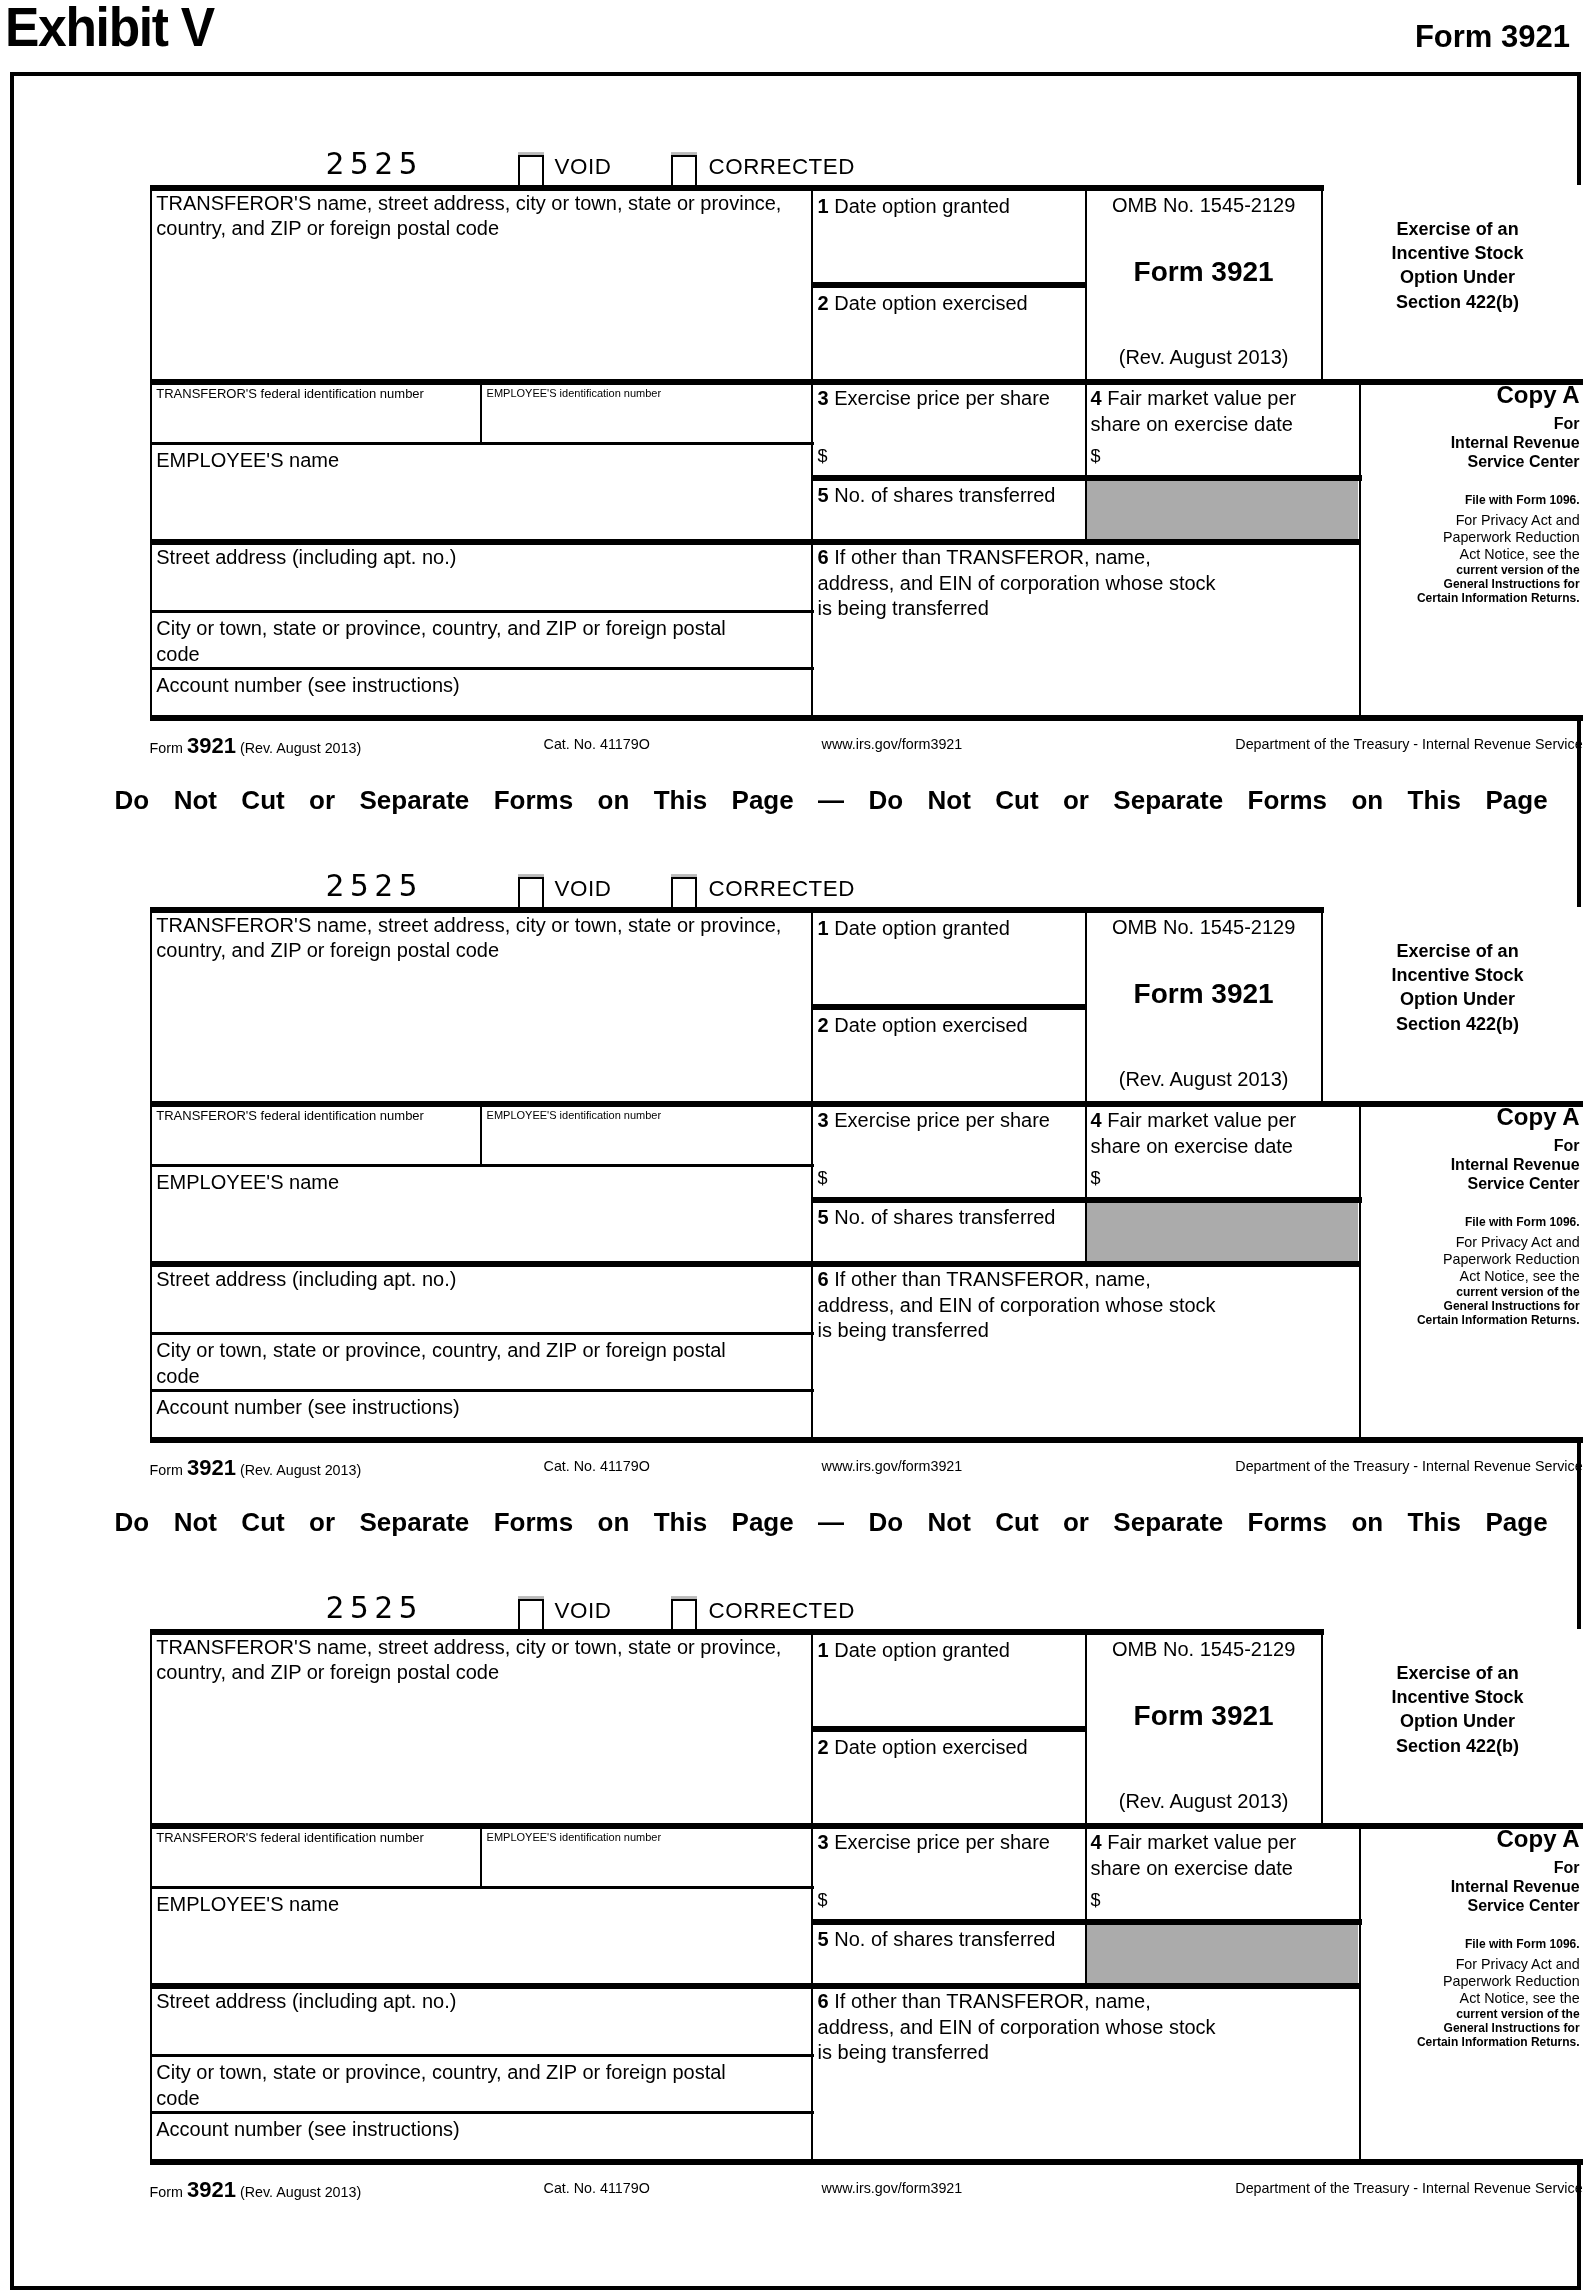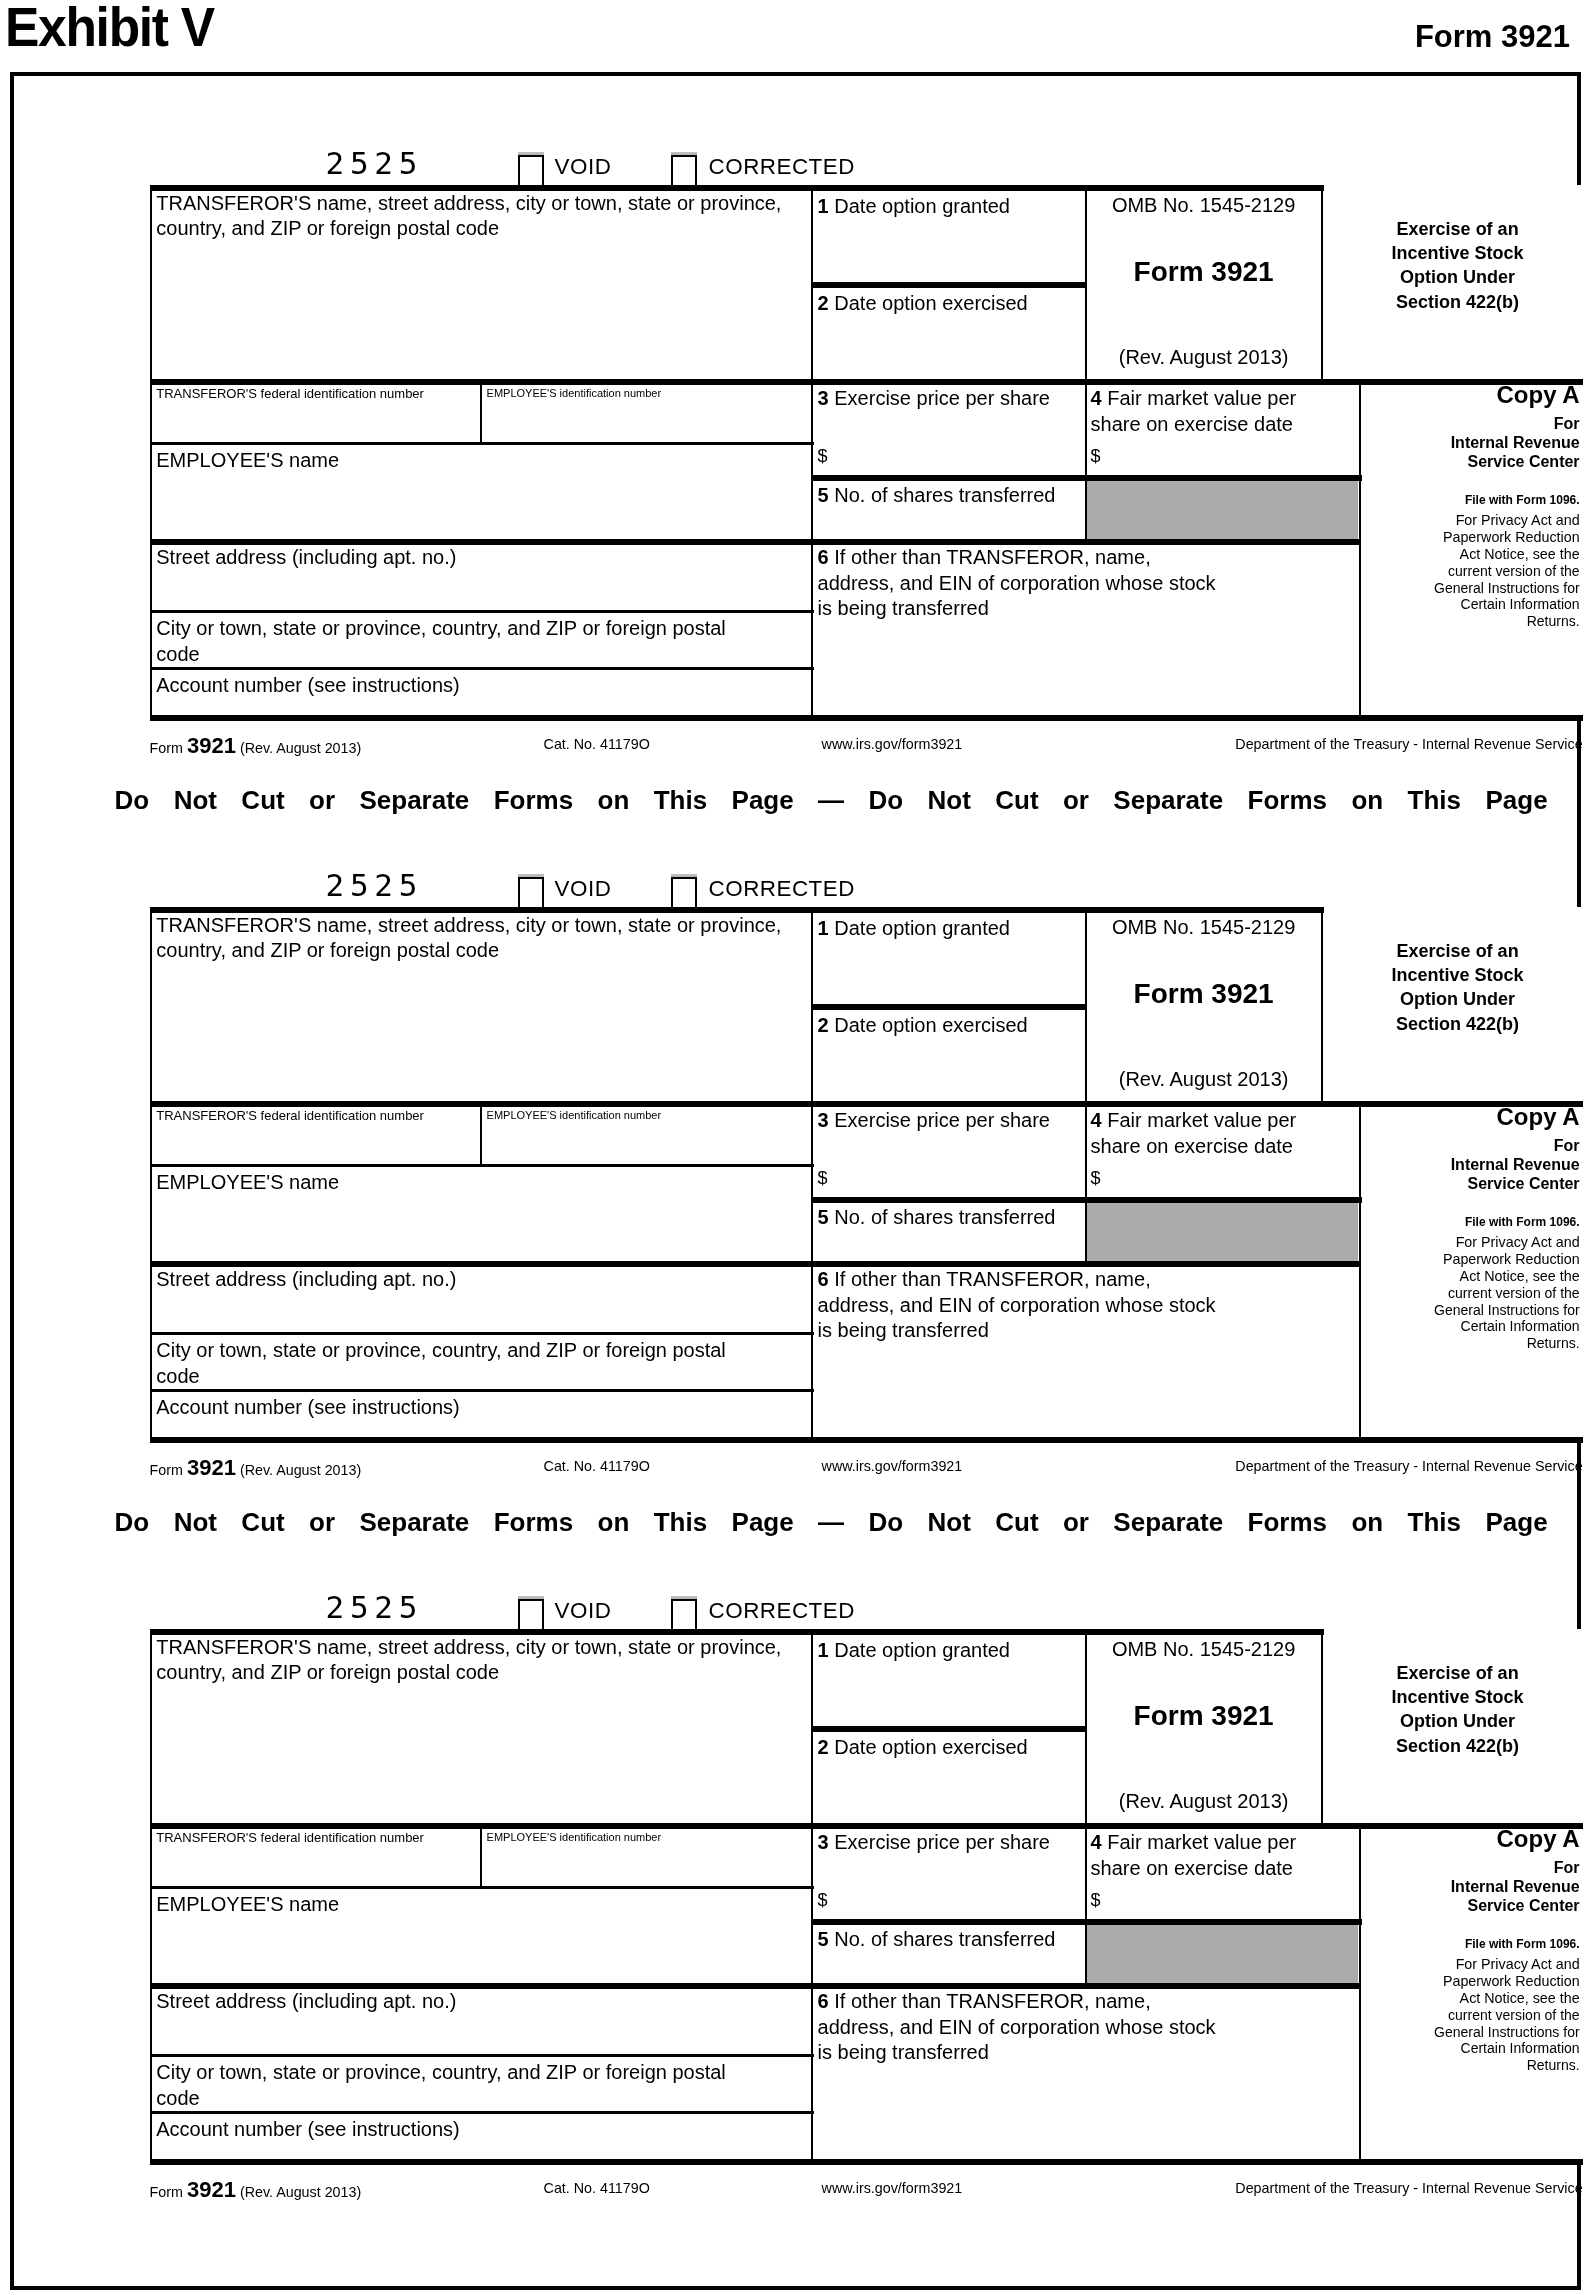--- a/index.html
+++ b/index.html
@@ -63,21 +63,21 @@
   .box6-lbl{left:668px;top:360px;width:411px;}
   .city-lbl{left:6.7px;top:431px;width:573px;}
   .account-lbl{left:6.7px;top:488px;}
   
   .copy-col{position:absolute;left:1215px;top:196px;width:215px;text-align:right;}
   .c-copyA{font-size:24px;font-weight:bold;}
   .c-for{font-size:16px;font-weight:bold;margin-top:5.7px;}
   .c-recip{font-size:16px;font-weight:bold;width:158px;margin-left:auto;line-height:1.22;}
   .c-file{font-size:12px;font-weight:bold;margin-top:21px;}
   .c-priv{font-size:14.3px;width:158px;margin-left:auto;margin-top:5.7px;line-height:1.18;}
-  .c-privb{font-size:14px;font-weight:normal;width:165px;margin-left:auto;line-height:1.18;}
+  .c-privb{font-size:12px;font-weight:bold;width:165px;margin-left:auto;line-height:1.18;}
   
   .form-footer{position:relative;height:44px;width:1433px;font-size:14.3px;}
   .f-left{position:absolute;left:0;top:12.4px;}
   .f-num{font-size:22px;font-weight:bold;}
   .f-cat{position:absolute;left:394px;top:15.3px;text-align:right;}
   .f-url{position:absolute;left:672px;top:15.3px;}
   .f-dept{position:absolute;right:0;top:15.3px;}
   
   .separator{width:1433px;font-size:26px;font-weight:bold;margin:16px 0 35px 0;line-height:38px;text-align:justify;text-align-last:justify;}
 </style>

